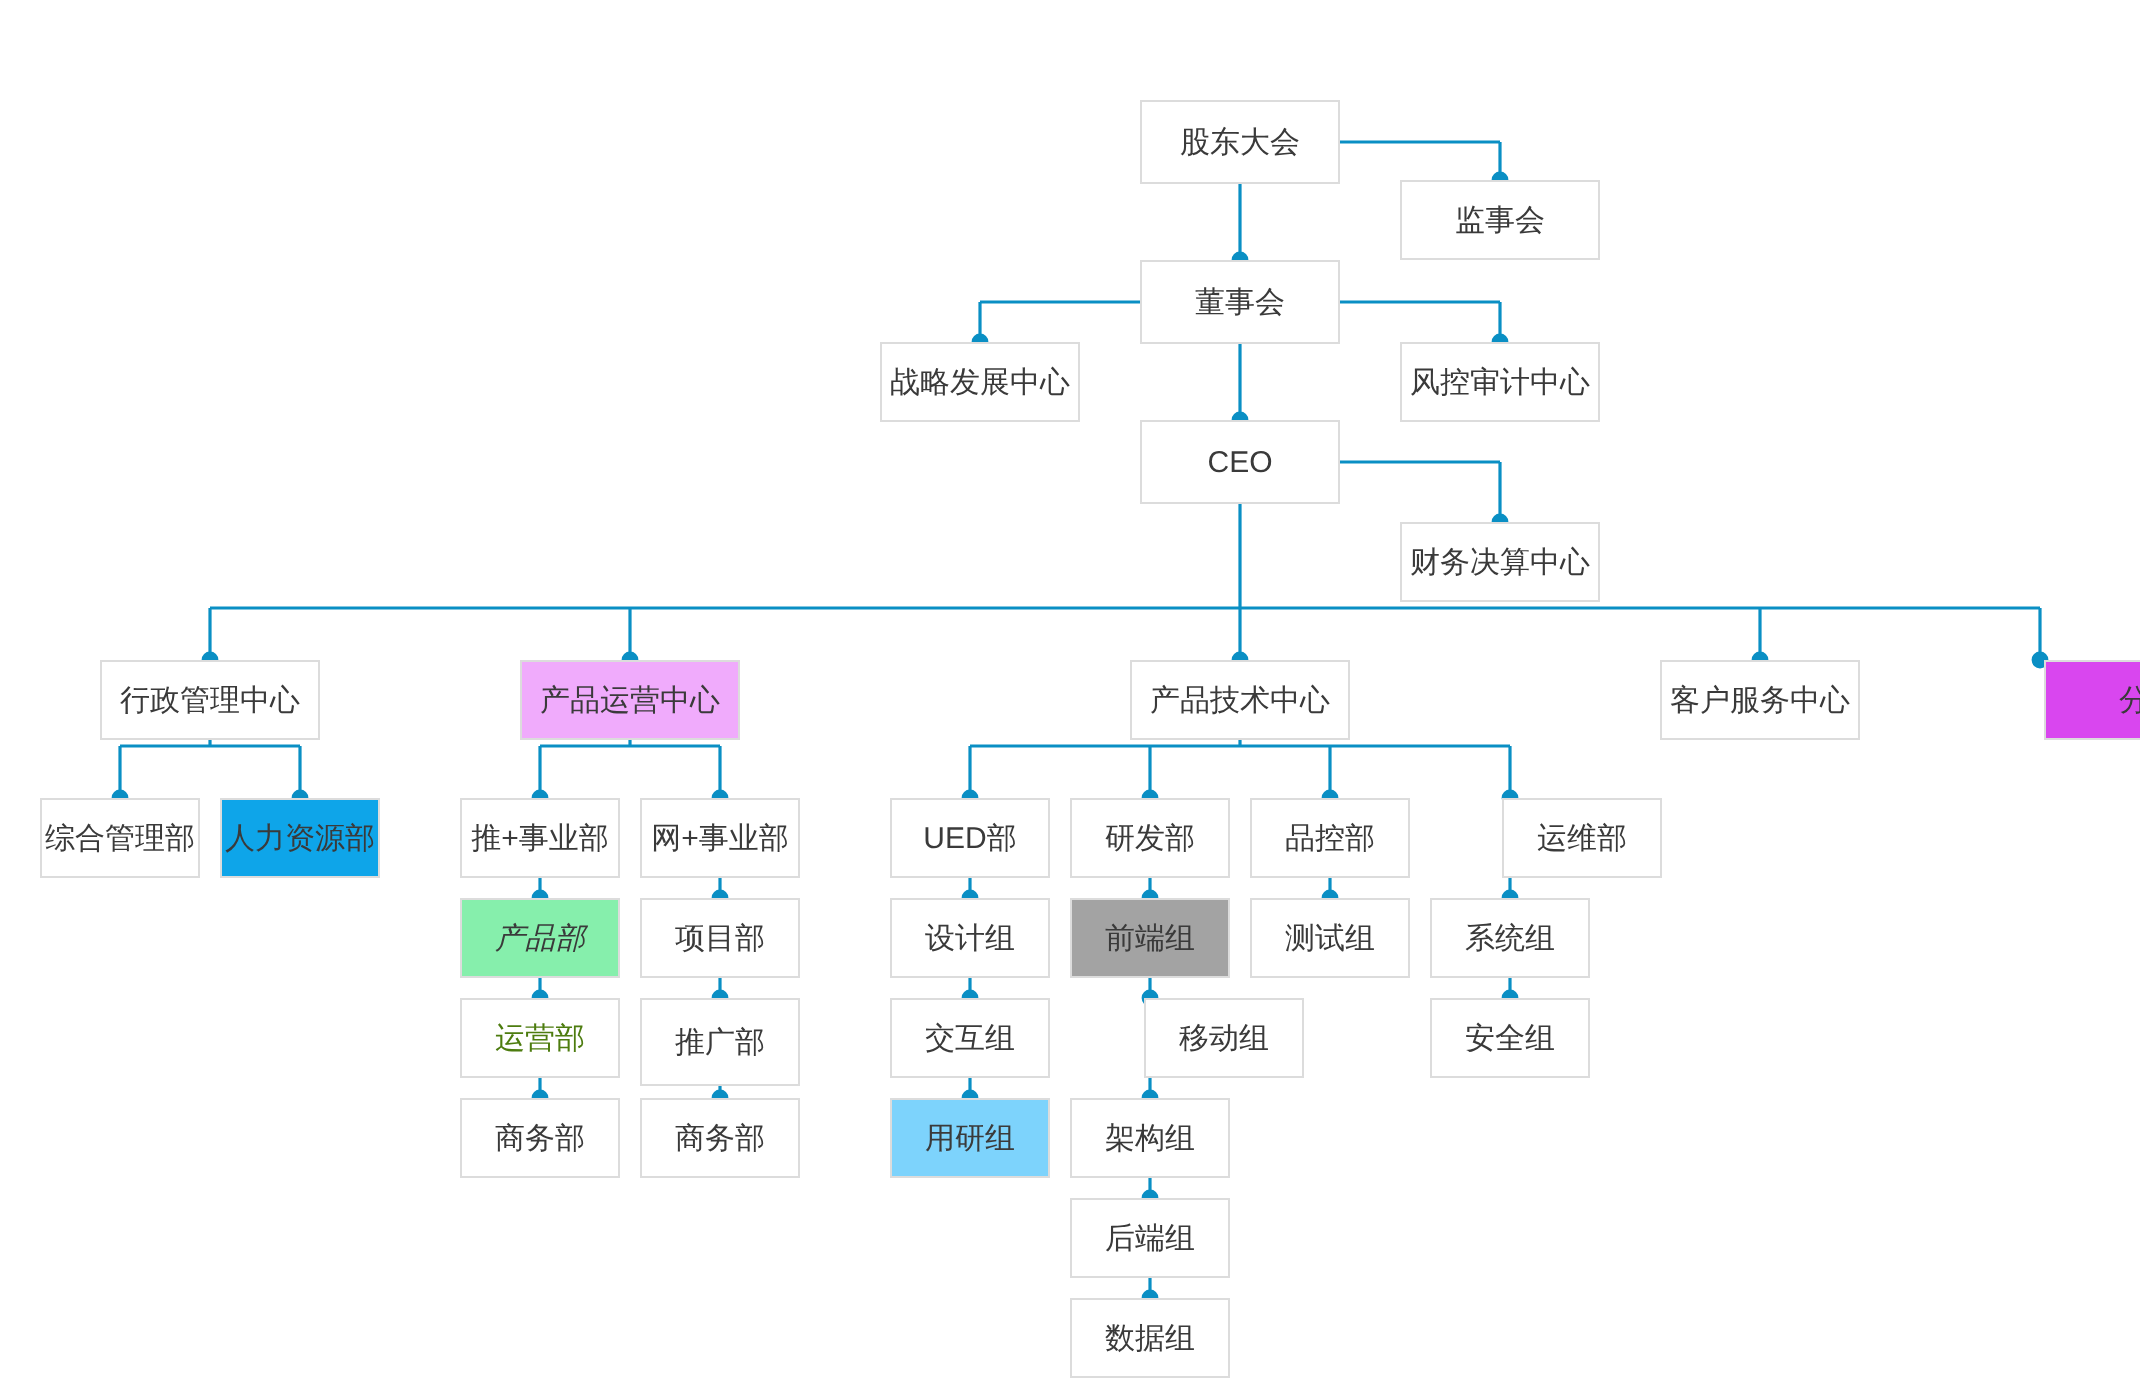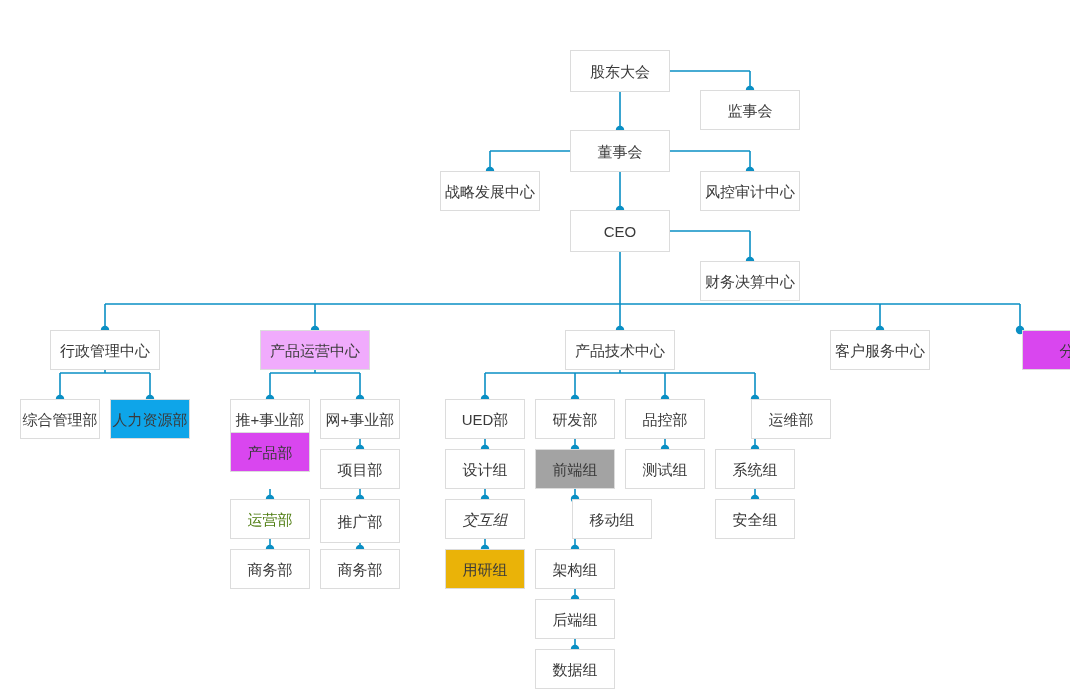--- a/index.html
+++ b/index.html
@@ -140,31 +140,31 @@
       <div class="node" style="left: 570px; top: 210px; width: 100px; height: 42px; border-color: rgb(220, 220, 220); background: rgb(255, 255, 255); color: rgb(58, 58, 58);">CEO</div>
       <div class="node" style="left: 700px; top: 261px; width: 100px; height: 40px; border-color: rgb(220, 220, 220); background: rgb(255, 255, 255); color: rgb(58, 58, 58);">财务决算中心</div>
       <div class="node" style="left: 50px; top: 330px; width: 110px; height: 40px; border-color: rgb(220, 220, 220); background: rgb(255, 255, 255); color: rgb(58, 58, 58);">行政管理中心</div>
       <div class="node" style="left: 260px; top: 330px; width: 110px; height: 40px; border-color: rgb(220, 220, 220); background: #f0abfc; color: rgb(58, 58, 58);">产品运营中心</div>
       <div class="node" style="left: 565px; top: 330px; width: 110px; height: 40px; border-color: rgb(220, 220, 220); background: rgb(255, 255, 255); color: rgb(58, 58, 58);">产品技术中心</div>
       <div class="node" style="left: 830px; top: 330px; width: 100px; height: 40px; border-color: rgb(220, 220, 220); background: rgb(255, 255, 255); color: rgb(58, 58, 58);">客户服务中心</div>
       <div class="node" style="left: 1022px; top: 330px; width: 120px; height: 40px; border-color: rgb(220, 220, 220); background: #d946ef; color: rgb(58, 58, 58);">分公司</div>
       <div class="node" style="left: 20px; top: 399px; width: 80px; height: 40px; border-color: rgb(220, 220, 220); background: rgb(255, 255, 255); color: rgb(58, 58, 58);">综合管理部</div>
       <div class="node" style="left: 110px; top: 399px; width: 80px; height: 40px; border-color: rgb(220, 220, 220); background: #0ea5e9; color: rgb(58, 58, 58);">人力资源部</div>
       <div class="node" style="left: 230px; top: 399px; width: 80px; height: 40px; border-color: rgb(220, 220, 220); background: rgb(255, 255, 255); color: rgb(58, 58, 58);">推+事业部</div>
-      <div class="node" style="left: 230px; top: 432px; width: 80px; height: 40px; border-color: rgb(220, 220, 220); background: #d946ef; color: rgb(58, 58, 58);">产品部</div>
+      <div class="node" style="left: 230px; top: 449px; width: 80px; height: 40px; border-color: rgb(220, 220, 220); background: #86efac; color: rgb(58, 58, 58); font-style: italic;">产品部</div>
       <div class="node" style="left: 230px; top: 499px; width: 80px; height: 40px; border-color: rgb(220, 220, 220); background: rgb(255, 255, 255); color: #4d7c0f;">运营部</div>
       <div class="node" style="left: 230px; top: 549px; width: 80px; height: 40px; border-color: rgb(220, 220, 220); background: rgb(255, 255, 255); color: rgb(58, 58, 58);">商务部</div>
       <div class="node" style="left: 320px; top: 399px; width: 80px; height: 40px; border-color: rgb(220, 220, 220); background: rgb(255, 255, 255); color: rgb(58, 58, 58);">网+事业部</div>
       <div class="node" style="left: 320px; top: 449px; width: 80px; height: 40px; border-color: rgb(220, 220, 220); background: rgb(255, 255, 255); color: rgb(58, 58, 58);">项目部</div>
       <div class="node" style="left: 320px; top: 499px; width: 80px; height: 44px; border-color: rgb(220, 220, 220); background: rgb(255, 255, 255); color: rgb(58, 58, 58);">推广部</div>
       <div class="node" style="left: 320px; top: 549px; width: 80px; height: 40px; border-color: rgb(220, 220, 220); background: rgb(255, 255, 255); color: rgb(58, 58, 58);">商务部</div>
       <div class="node" style="left: 445px; top: 399px; width: 80px; height: 40px; border-color: rgb(220, 220, 220); background: rgb(255, 255, 255); color: rgb(58, 58, 58);">UED部</div>
       <div class="node" style="left: 445px; top: 449px; width: 80px; height: 40px; border-color: rgb(220, 220, 220); background: rgb(255, 255, 255); color: rgb(58, 58, 58);">设计组</div>
-      <div class="node" style="left: 445px; top: 499px; width: 80px; height: 40px; border-color: rgb(220, 220, 220); background: rgb(255, 255, 255); color: rgb(58, 58, 58); font-style: italic;">交互组</div>
-      <div class="node" style="left: 445px; top: 549px; width: 80px; height: 40px; border-color: rgb(220, 220, 220); background: #eab308; color: rgb(58, 58, 58);">用研组</div>
+      <div class="node" style="left: 445px; top: 499px; width: 80px; height: 40px; border-color: rgb(220, 220, 220); background: rgb(255, 255, 255); color: rgb(58, 58, 58);">交互组</div>
+      <div class="node" style="left: 445px; top: 549px; width: 80px; height: 40px; border-color: rgb(220, 220, 220); background: #7dd3fc; color: rgb(58, 58, 58);">用研组</div>
       <div class="node" style="left: 535px; top: 399px; width: 80px; height: 40px; border-color: rgb(220, 220, 220); background: rgb(255, 255, 255); color: rgb(58, 58, 58);">研发部</div>
       <div class="node" style="left: 535px; top: 449px; width: 80px; height: 40px; border-color: rgb(220, 220, 220); background: #a3a3a3; color: rgb(58, 58, 58);">前端组</div>
       <div class="node" style="left: 535px; top: 499px; width: 80px; height: 40px; border-color: rgb(220, 220, 220); background: rgb(255, 255, 255); color: rgb(58, 58, 58); margin-left: 37px;">移动组</div>
       <div class="node" style="left: 535px; top: 549px; width: 80px; height: 40px; border-color: rgb(220, 220, 220); background: rgb(255, 255, 255); color: rgb(58, 58, 58);">架构组</div>
       <div class="node" style="left: 535px; top: 599px; width: 80px; height: 40px; border-color: rgb(220, 220, 220); background: rgb(255, 255, 255); color: rgb(58, 58, 58);">后端组</div>
       <div class="node" style="left: 535px; top: 649px; width: 80px; height: 40px; border-color: rgb(220, 220, 220); background: rgb(255, 255, 255); color: rgb(58, 58, 58);">数据组</div>
       <div class="node" style="left: 625px; top: 399px; width: 80px; height: 40px; border-color: rgb(220, 220, 220); background: rgb(255, 255, 255); color: rgb(58, 58, 58);">品控部</div>
       <div class="node" style="left: 625px; top: 449px; width: 80px; height: 40px; border-color: rgb(220, 220, 220); background: rgb(255, 255, 255); color: rgb(58, 58, 58);">测试组</div>
       <div class="node" style="left: 715px; top: 399px; width: 80px; height: 40px; border-color: rgb(220, 220, 220); background: rgb(255, 255, 255); color: rgb(58, 58, 58); margin-left: 36px;">运维部</div>
       <div class="node" style="left: 715px; top: 449px; width: 80px; height: 40px; border-color: rgb(220, 220, 220); background: rgb(255, 255, 255); color: rgb(58, 58, 58);">系统组</div>

